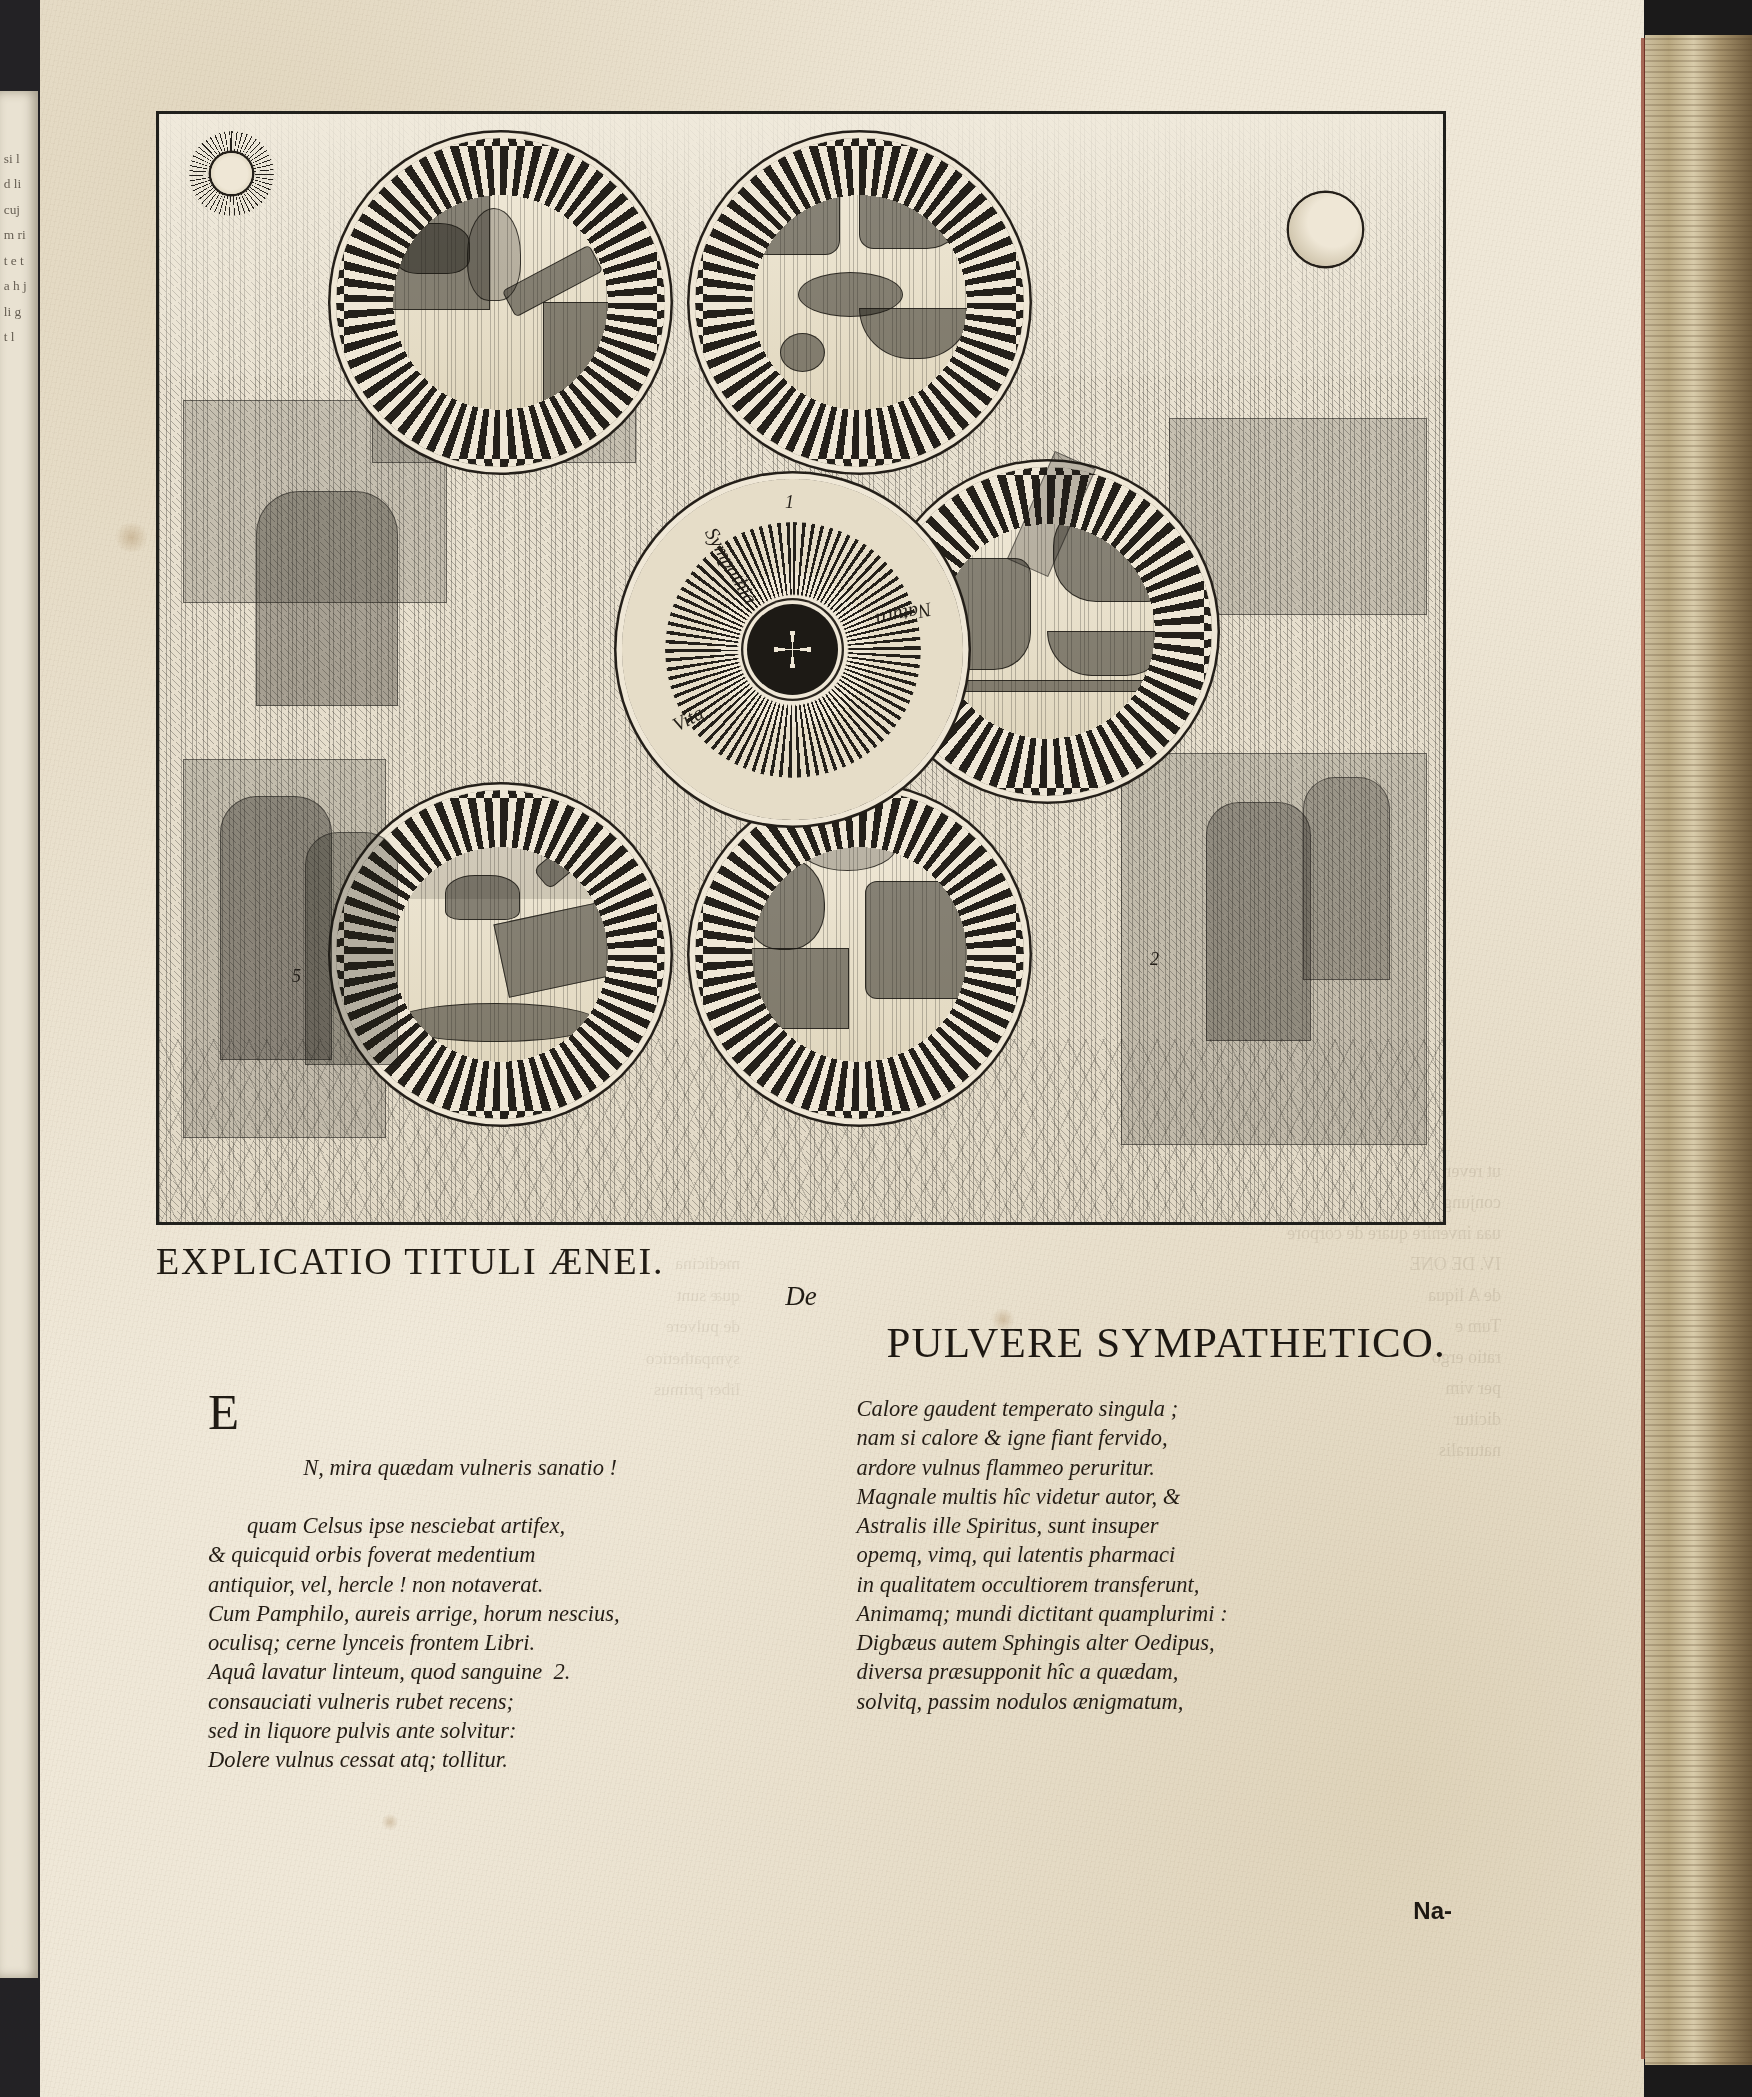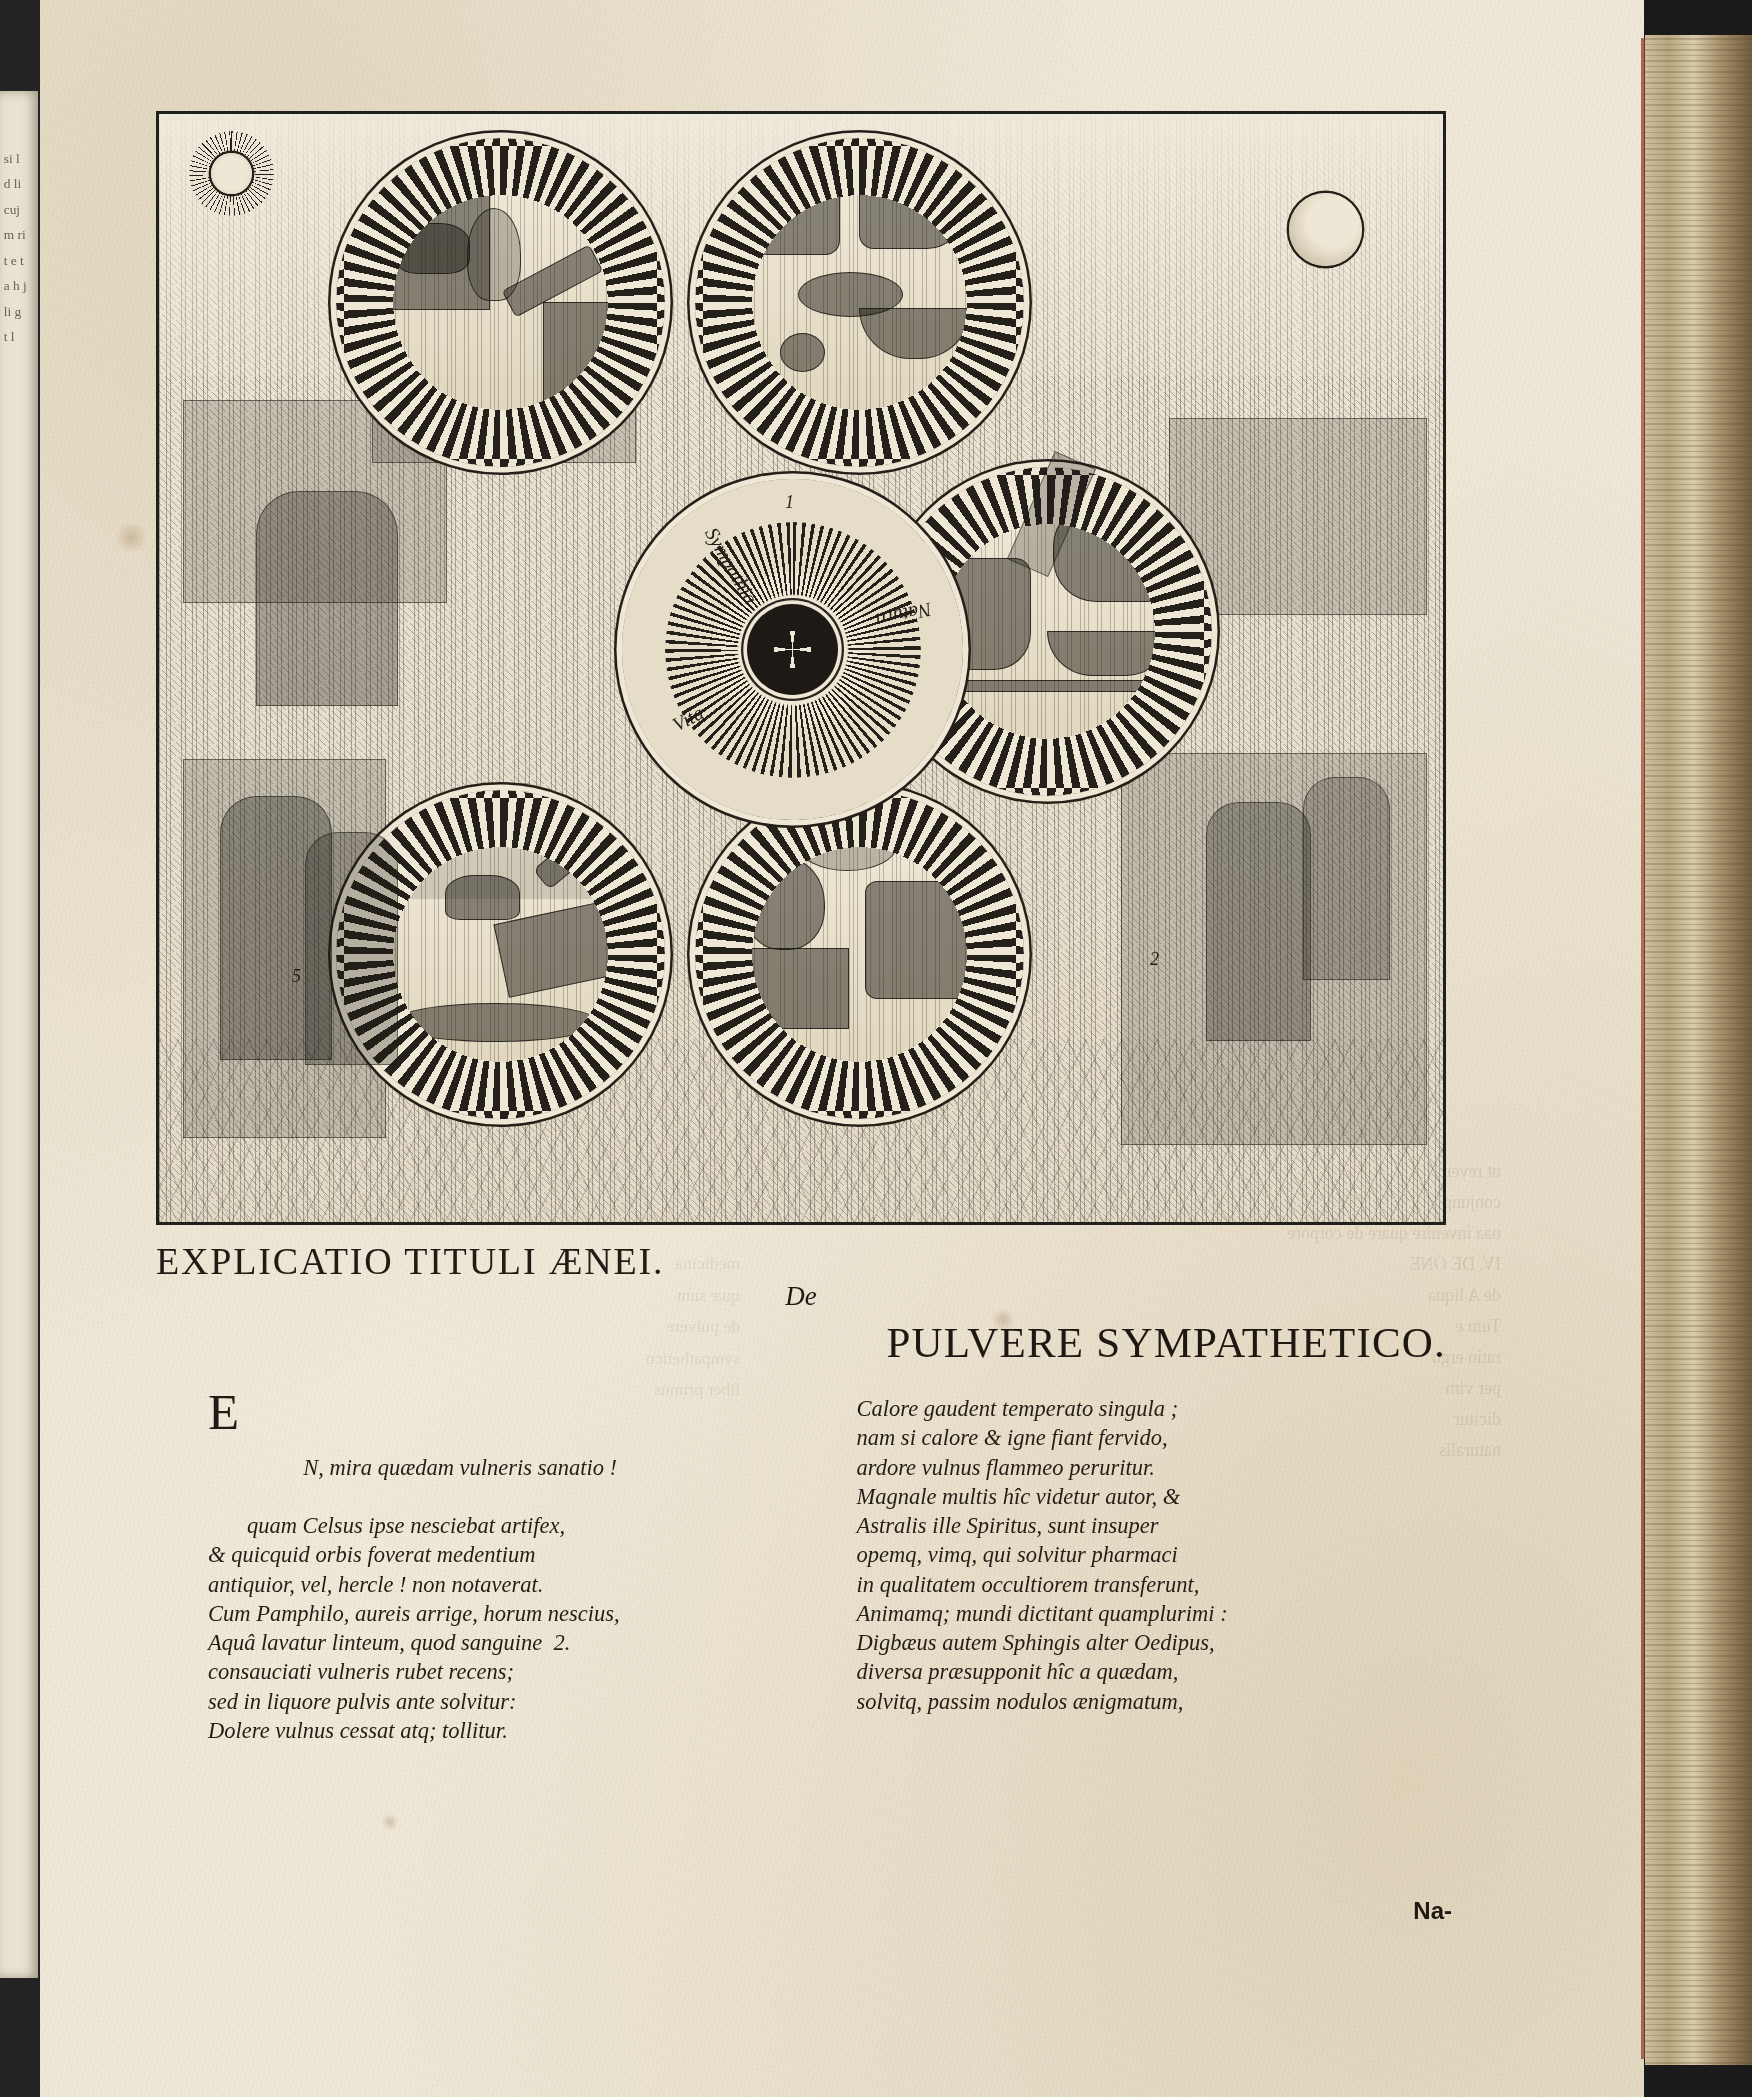--- a/index.html
+++ b/index.html
@@ -512,32 +512,33 @@
     <div class="poem">
       <div class="col">
         <div class="line dropcap-line">
           <span class="dropcap">E</span>
           <span>N, mira quædam vulneris sanatio !</span>
         </div>
         <div class="line" style="padding-left:39px;">quam Celsus ipse nesciebat artifex,</div>
         <div class="line">&amp; quicquid orbis foverat medentium</div>
         <div class="line">antiquior, vel, hercle ! non notaverat.</div>
         <div class="line">Cum Pamphilo, aureis arrige, horum nescius,</div>
+        <div class="line">oculisq; cerne lynceis frontem Libri.</div>
         <div class="line">Aquâ lavatur linteum, quod sanguine  2.</div>
         <div class="line">consauciati vulneris rubet recens;</div>
         <div class="line">sed in liquore pulvis ante solvitur:</div>
         <div class="line">Dolere vulnus cessat atq; tollitur.</div>
       </div>
       <div class="col">
         <div class="line">Calore gaudent temperato singula ;</div>
         <div class="line">nam si calore &amp; igne fiant fervido,</div>
         <div class="line">ardore vulnus flammeo peruritur.</div>
         <div class="line">Magnale multis hîc videtur autor, &amp;</div>
         <div class="line">Astralis ille Spiritus, sunt insuper</div>
-        <div class="line">opemq, vimq, qui solvitur pharmaci</div>
+        <div class="line">opemq, vimq, qui latentis pharmaci</div>
         <div class="line">in qualitatem occultiorem transferunt,</div>
         <div class="line">Animamq; mundi dictitant quamplurimi :</div>
         <div class="line">Digbæus autem Sphingis alter Oedipus,</div>
         <div class="line">diversa præsupponit hîc a quædam,</div>
         <div class="line">solvitq, passim nodulos ænigmatum,</div>
       </div>
     </div>
 
     <div class="catch-wrap">
       <div class="catchword">Na-</div>

